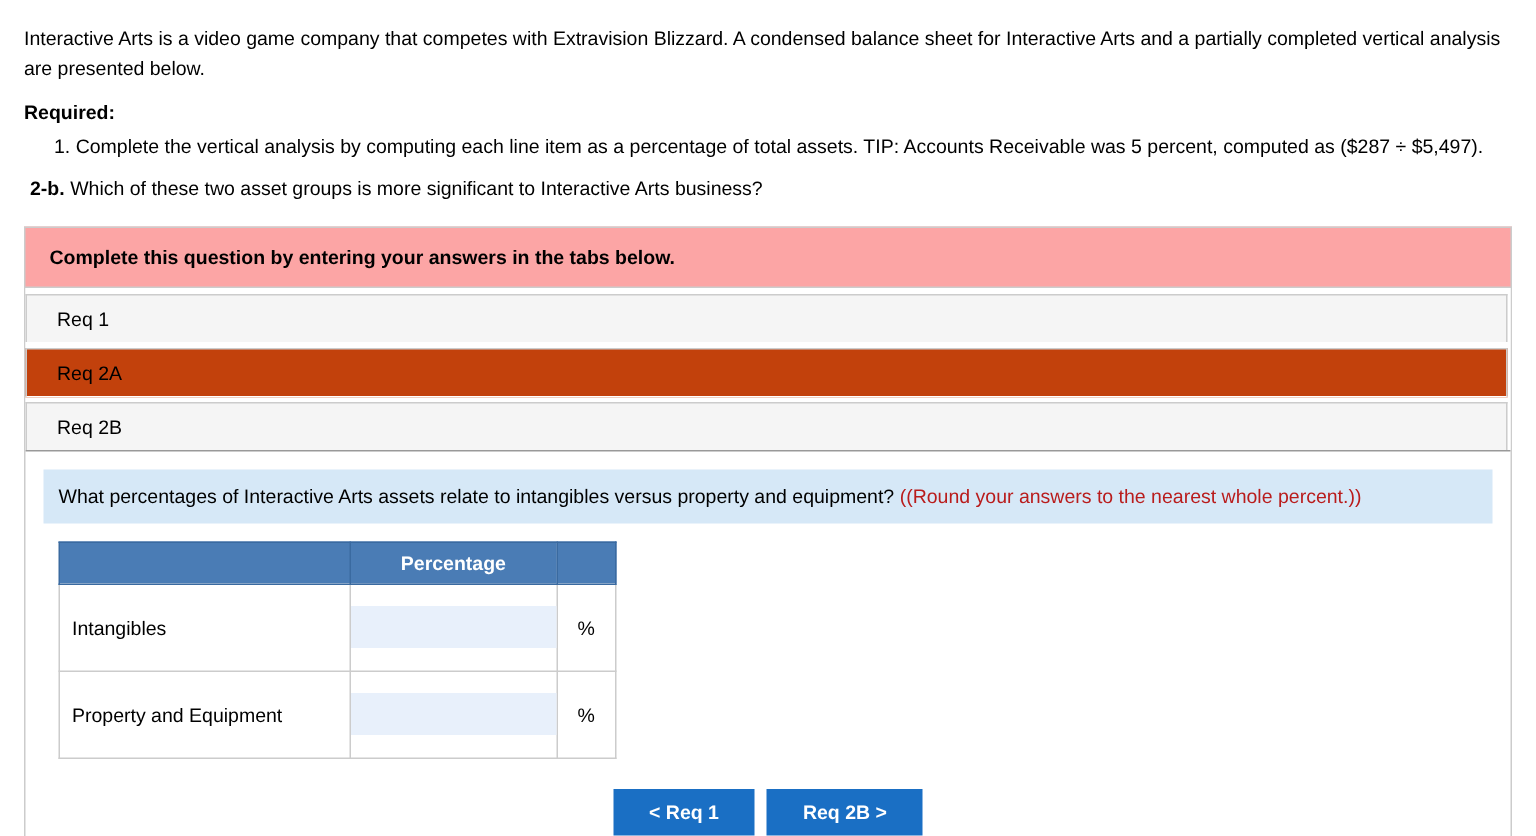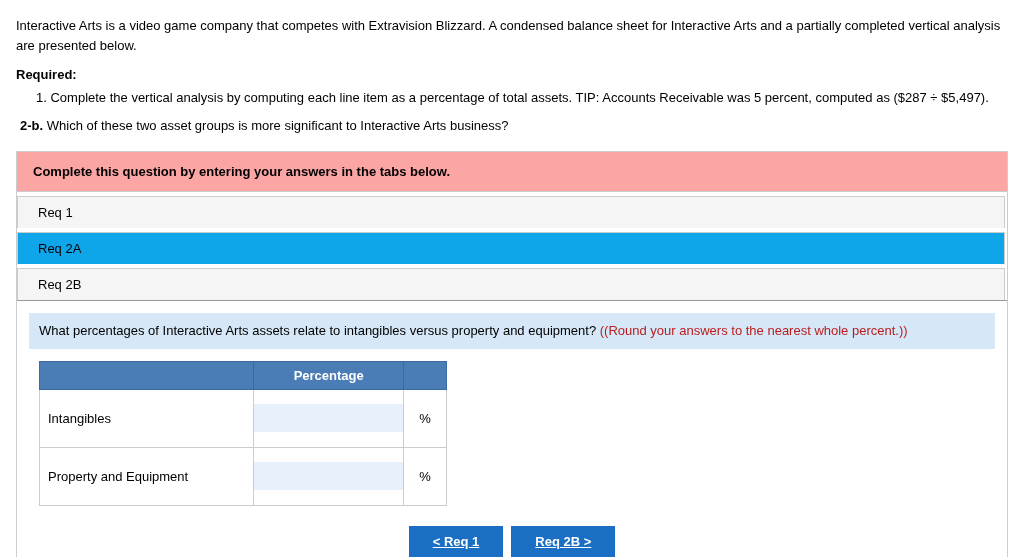--- a/index.html
+++ b/index.html
@@ -61,41 +61,41 @@
       padding: 8px 20px;
       border: 1px solid #ccc;
       border-bottom: none;
       cursor: pointer;
       font-size: 13px;
       background: #f5f5f5;
       margin-right: 2px;
       margin-top: 4px;
     }
     .tab.active {
-      background: #0ea5e9;
+      background: #c2410c;
       border-bottom: 1px solid #fff;
       margin-bottom: -1px;
       font-weight: normal;
     }
     .tab-content {
       padding: 12px 12px 16px 12px;
     }
     .question-text {
       background: #d6e8f7;
       padding: 8px 10px;
       margin-bottom: 12px;
       line-height: 1.5;
       font-size: 13px;
     }
     .question-text .red-text {
       color: #b91c1c;
     }
     .data-table {
       border-collapse: collapse;
-      width: 408px;
+      width: 372px;
       margin-bottom: 20px;
     }
     .data-table th {
       background: #4a7cb5;
       color: #fff;
       padding: 6px 10px;
       text-align: center;
       font-weight: bold;
       font-size: 13px;
       border: 1px solid #3a6aa0;
@@ -139,21 +139,20 @@
       justify-content: center;
     }
     .nav-button {
       background: #1a6fc4;
       color: #fff;
       border: none;
       padding: 8px 24px;
       font-size: 13px;
       cursor: pointer;
       font-weight: bold;
-      text-decoration: underline;
     }
     .table-wrapper {
       margin-left: 10px;
     }
   </style>
 </head>
 <body>
 
 <p class="intro-text">Interactive Arts is a video game company that competes with Extravision Blizzard. A condensed balance sheet for Interactive Arts and a partially completed vertical analysis are presented below.</p>
 

